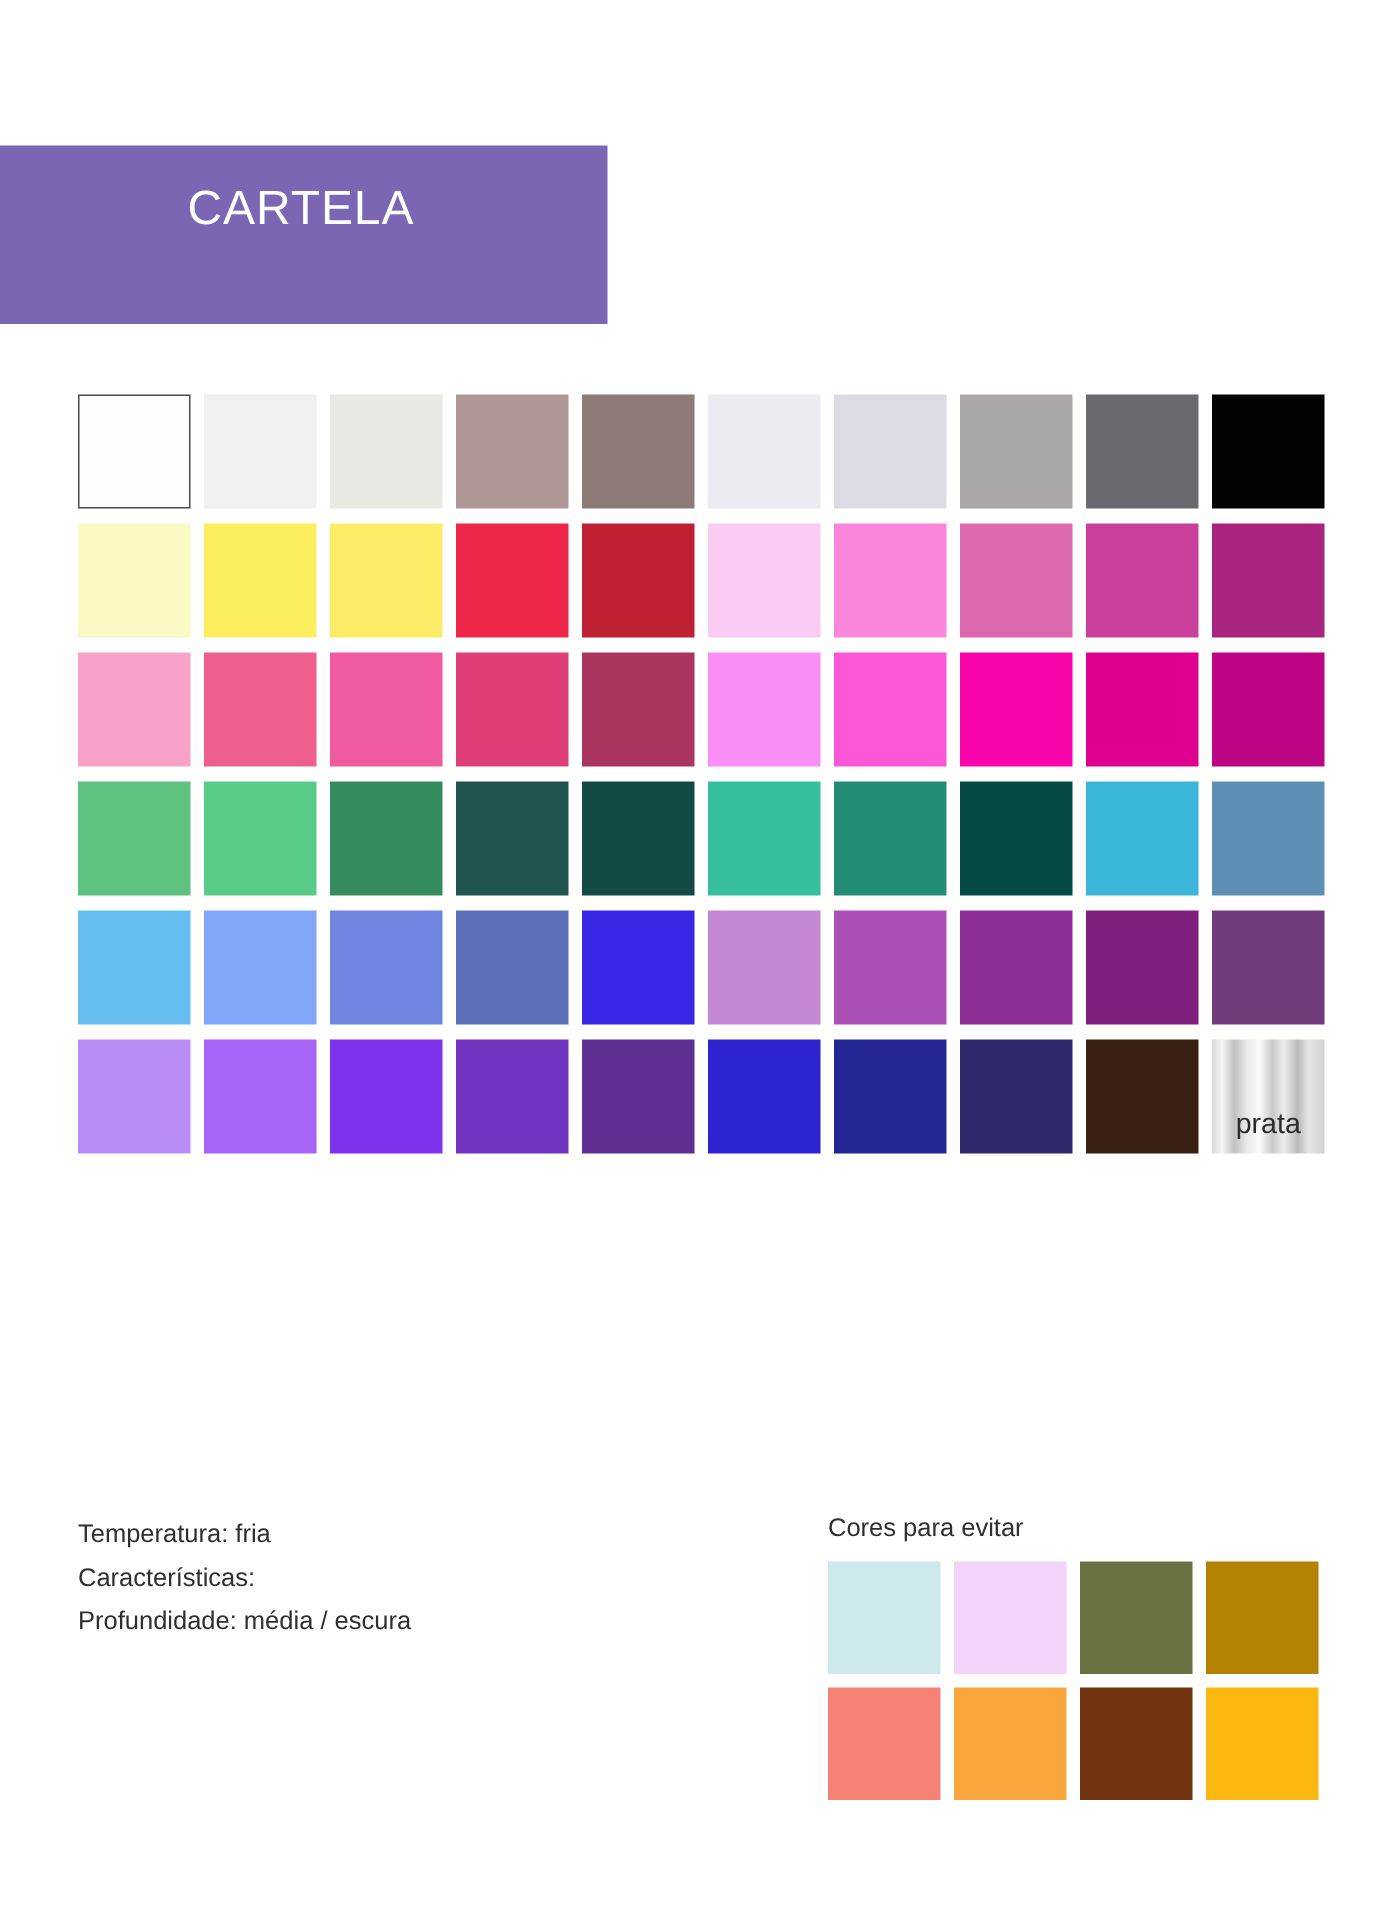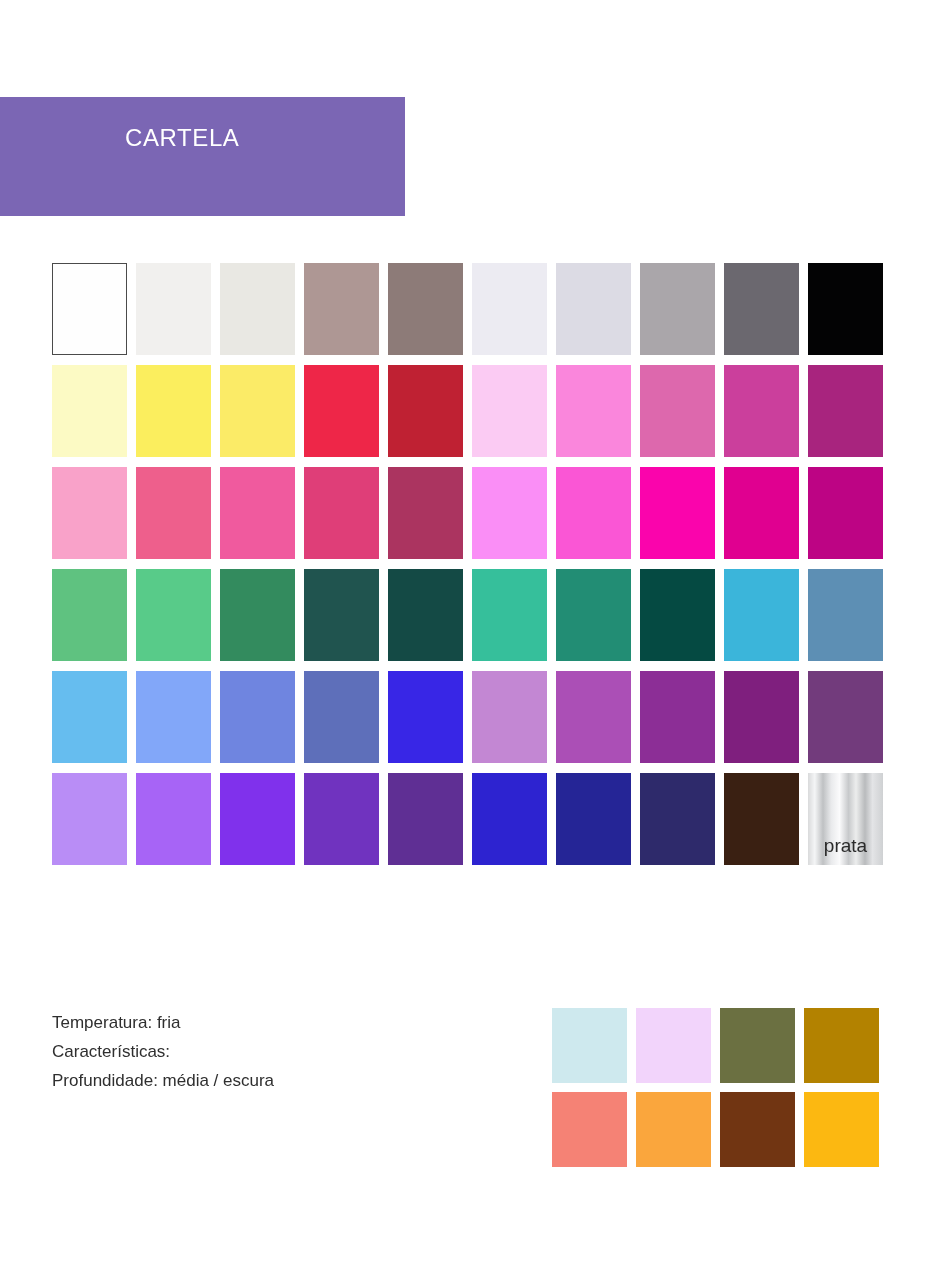--- a/index.html
+++ b/index.html
@@ -26,21 +26,21 @@
     box-sizing: border-box;
   }
   #header-title-block {
     position: absolute;
     left: 125px;
     top: 26px;
   }
   #header-line1 {
     color: #ffffff;
     font-family: "Liberation Sans", sans-serif;
-    font-size: 24px;
+    font-size: 32px;
     letter-spacing: 0.6px;
     line-height: 30px;
     font-weight: 400;
     white-space: nowrap;
   }
   #header-line2 {
     color: #ffffff;
     font-family: "Liberation Serif", serif;
     font-style: italic;
     font-weight: 700;
@@ -58,21 +58,21 @@
     left: 52px;
     top: 263px;
   }
   .palette-row {
     display: flex;
     gap: 9px;
     margin-bottom: 10px;
   }
   .swatch {
     width: 75px;
-    height: 92px;
+    height: 76px;
     box-sizing: border-box;
   }
   .swatch.bordered {
     border: 1px solid #4a4a4a;
   }
   .swatch.silver {
     position: relative;
     background: linear-gradient(90deg,
       #d9dadb 0%,
       #f4f5f6 9%,
@@ -221,20 +221,21 @@
     </div>
   </div>
 
 <div id="characteristics">
     <div>Temperatura: fria</div>
     <div>Características:</div>
     <div>Profundidade: média / escura</div>
   </div>
 
 <div id="avoid-section">
+  <div id="avoid-title">Cores para evitar</div>
   <div id="avoid-grid">
       <div class="avoid-row">
         <div class="avoid-swatch" style="background: rgb(206, 233, 238);"></div>
         <div class="avoid-swatch" style="background: rgb(242, 212, 251);"></div>
         <div class="avoid-swatch" style="background: rgb(107, 112, 65);"></div>
         <div class="avoid-swatch" style="background: rgb(179, 130, 0);"></div>
       </div>
       <div class="avoid-row">
         <div class="avoid-swatch" style="background: rgb(245, 130, 117);"></div>
         <div class="avoid-swatch" style="background: rgb(250, 166, 61);"></div>

